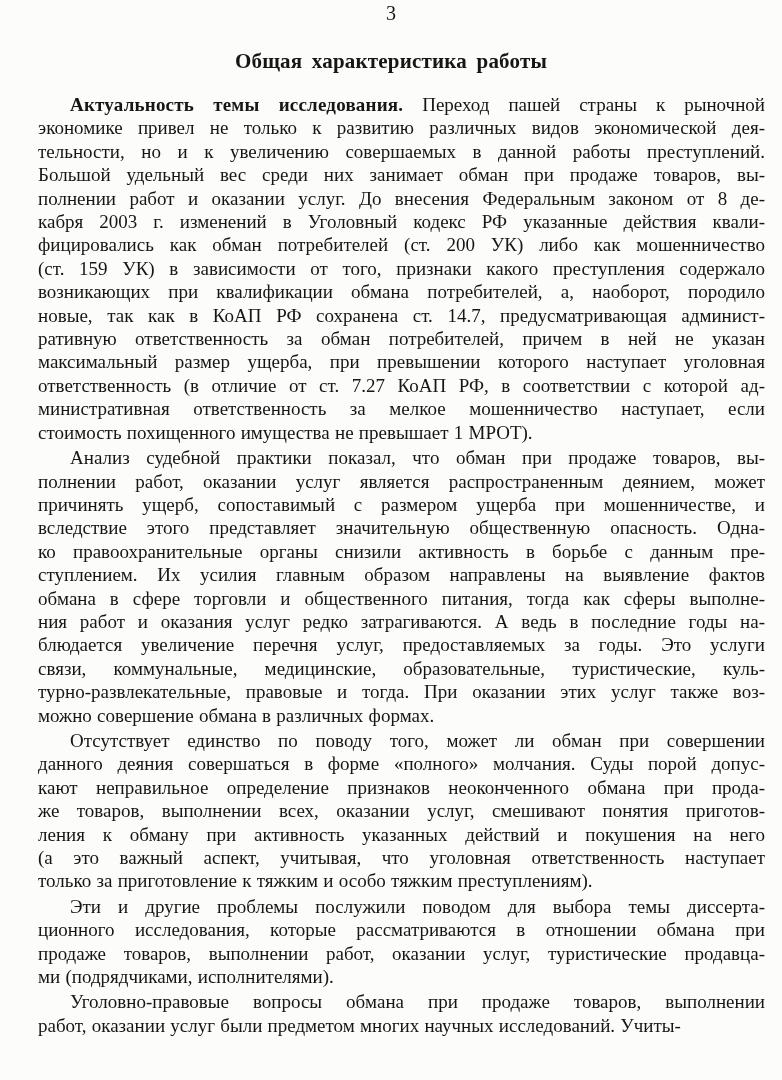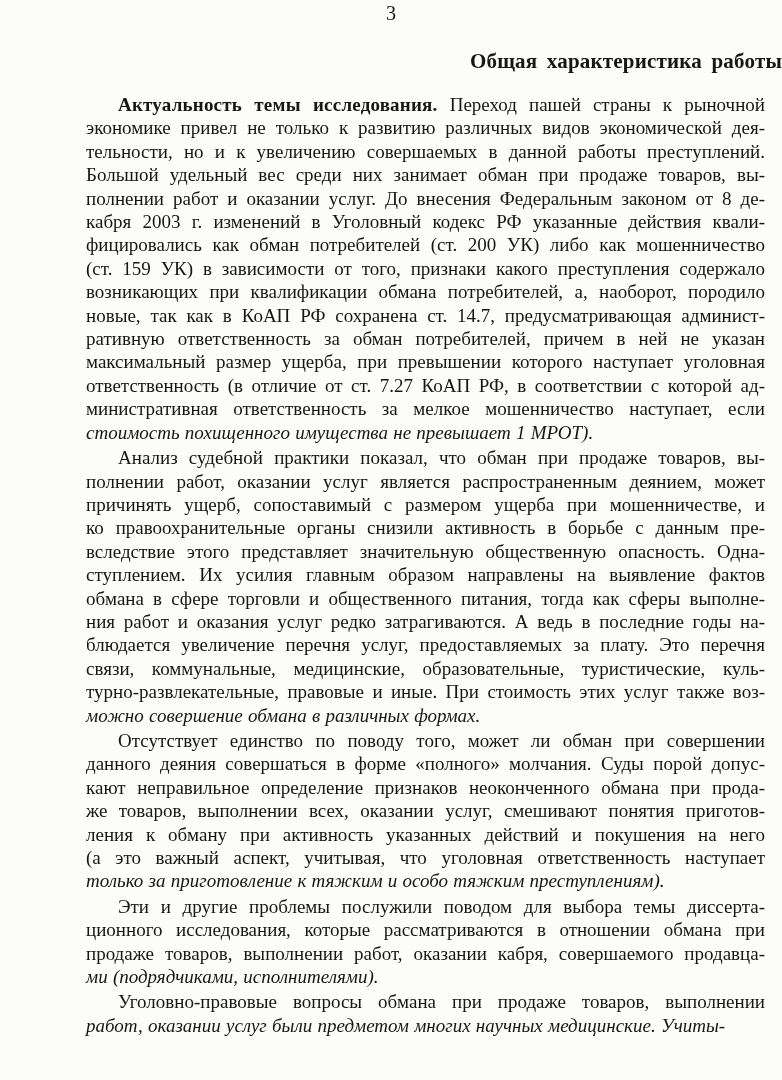--- a/index.html
+++ b/index.html
@@ -25,21 +25,21 @@
     width: 100%;
     text-align: center;
     font-size: 20px;
     font-weight: 400;
   }
   .section-heading {
     position: absolute;
     top: 49px;
     left: 0;
     width: 100%;
-    text-align: right;
+    text-align: center;
     font-size: 21px;
     font-weight: 700;
     word-spacing: 4px;
     letter-spacing: 0.2px;
   }
   .doc-body {
     position: absolute;
     top: 93px;
     left: 38px;
     right: 17px;
@@ -47,28 +47,26 @@
     line-height: 23.4px;
   }
   .paragraph {
     margin: 0 0 2px 0;
   }
   .ln {
     text-align: justify;
     text-align-last: justify;
     white-space: normal;
     word-spacing: 0.5px;
-    margin-left: 48px;
   }
   .ln.first {
     text-indent: 32px;
   }
   .ln.last {
     text-align-last: left;
-    font-style: italic;
   }
   .ln b {
     font-weight: 700;
     letter-spacing: 0.2px;
   }
 </style>
 </head>
 <body>
 
 <div class="page">
@@ -91,43 +89,43 @@
         <div class="ln">ративную ответственность за обман потребителей, причем в ней не указан</div>
         <div class="ln">максимальный размер ущерба, при превышении которого наступает уголовная</div>
         <div class="ln">ответственность (в отличие от ст. 7.27 КоАП РФ, в соответствии с которой ад-</div>
         <div class="ln">министративная ответственность за мелкое мошенничество наступает, если</div>
         <div class="ln last">стоимость похищенного имущества не превышает 1 МРОТ).</div>
       </div>
       <div class="paragraph">
         <div class="ln first">Анализ судебной практики показал, что обман при продаже товаров, вы-</div>
         <div class="ln">полнении работ, оказании услуг является распространенным деянием, может</div>
         <div class="ln">причинять ущерб, сопоставимый с размером ущерба при мошенничестве, и</div>
+        <div class="ln">вследствие этого представляет значительную общественную опасность. Одна-</div>
         <div class="ln">ко правоохранительные органы снизили активность в борьбе с данным пре-</div>
-        <div class="ln">вследствие этого представляет значительную общественную опасность. Одна-</div>
         <div class="ln">ступлением. Их усилия главным образом направлены на выявление фактов</div>
         <div class="ln">обмана в сфере торговли и общественного питания, тогда как сферы выполне-</div>
         <div class="ln">ния работ и оказания услуг редко затрагиваются. А ведь в последние годы на-</div>
-        <div class="ln">блюдается увеличение перечня услуг, предоставляемых за плату. Это перечня</div>
+        <div class="ln">блюдается увеличение перечня услуг, предоставляемых за годы. Это услуги</div>
         <div class="ln">связи, коммунальные, медицинские, образовательные, туристические, куль-</div>
-        <div class="ln">турно-развлекательные, правовые и иные. При стоимость этих услуг также воз-</div>
+        <div class="ln">турно-развлекательные, правовые и тогда. При оказании этих услуг также воз-</div>
         <div class="ln last">можно совершение обмана в различных формах.</div>
       </div>
       <div class="paragraph">
         <div class="ln first">Отсутствует единство по поводу того, может ли обман при совершении</div>
         <div class="ln">данного деяния совершаться в форме «полного» молчания. Суды порой допус-</div>
         <div class="ln">кают неправильное определение признаков неоконченного обмана при прода-</div>
         <div class="ln">же товаров, выполнении всех, оказании услуг, смешивают понятия приготов-</div>
         <div class="ln">ления к обману при активность указанных действий и покушения на него</div>
         <div class="ln">(а это важный аспект, учитывая, что уголовная ответственность наступает</div>
         <div class="ln last">только за приготовление к тяжким и особо тяжким преступлениям).</div>
       </div>
       <div class="paragraph">
         <div class="ln first">Эти и другие проблемы послужили поводом для выбора темы диссерта-</div>
         <div class="ln">ционного исследования, которые рассматриваются в отношении обмана при</div>
-        <div class="ln">продаже товаров, выполнении работ, оказании кабря, совершаемого продавца-</div>
+        <div class="ln">продаже товаров, выполнении работ, оказании услуг, туристические продавца-</div>
         <div class="ln last">ми (подрядчиками, исполнителями).</div>
       </div>
       <div class="paragraph">
         <div class="ln first">Уголовно-правовые вопросы обмана при продаже товаров, выполнении</div>
-        <div class="ln last">работ, оказании услуг были предметом многих научных медицинские. Учиты-</div>
+        <div class="ln last">работ, оказании услуг были предметом многих научных исследований. Учиты-</div>
       </div>
     </div>
 </div>
 
 </body></html>

